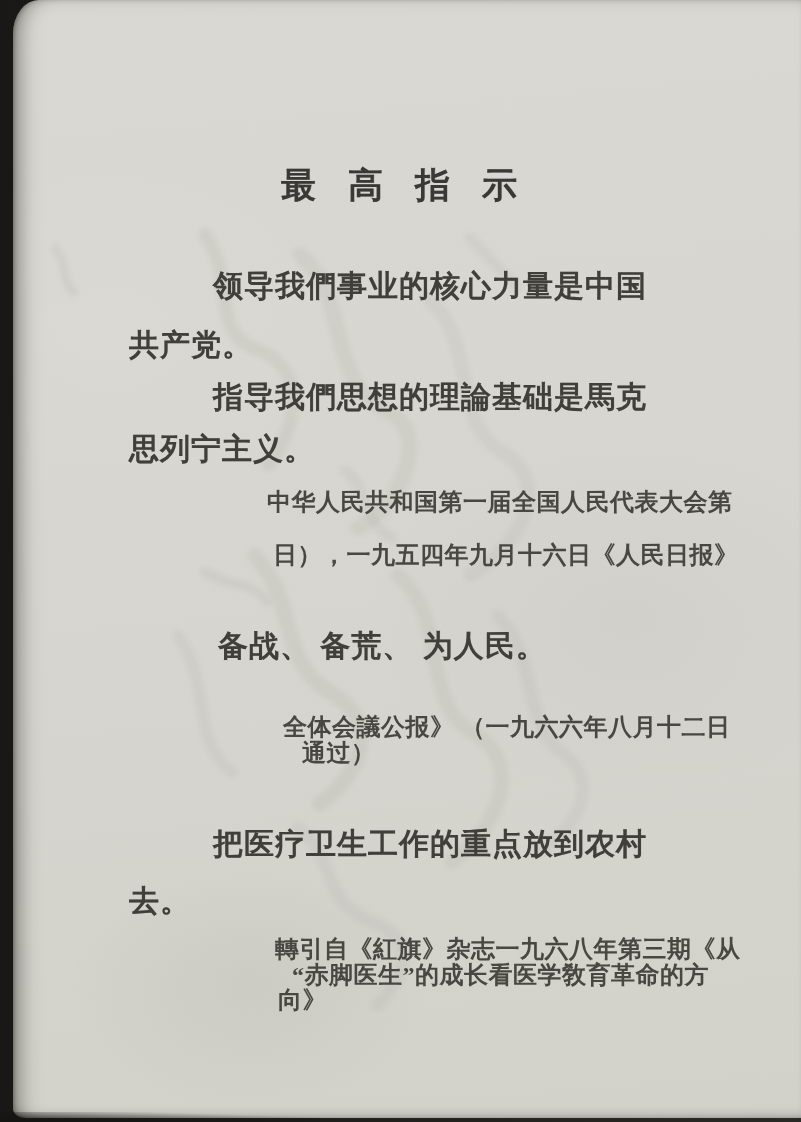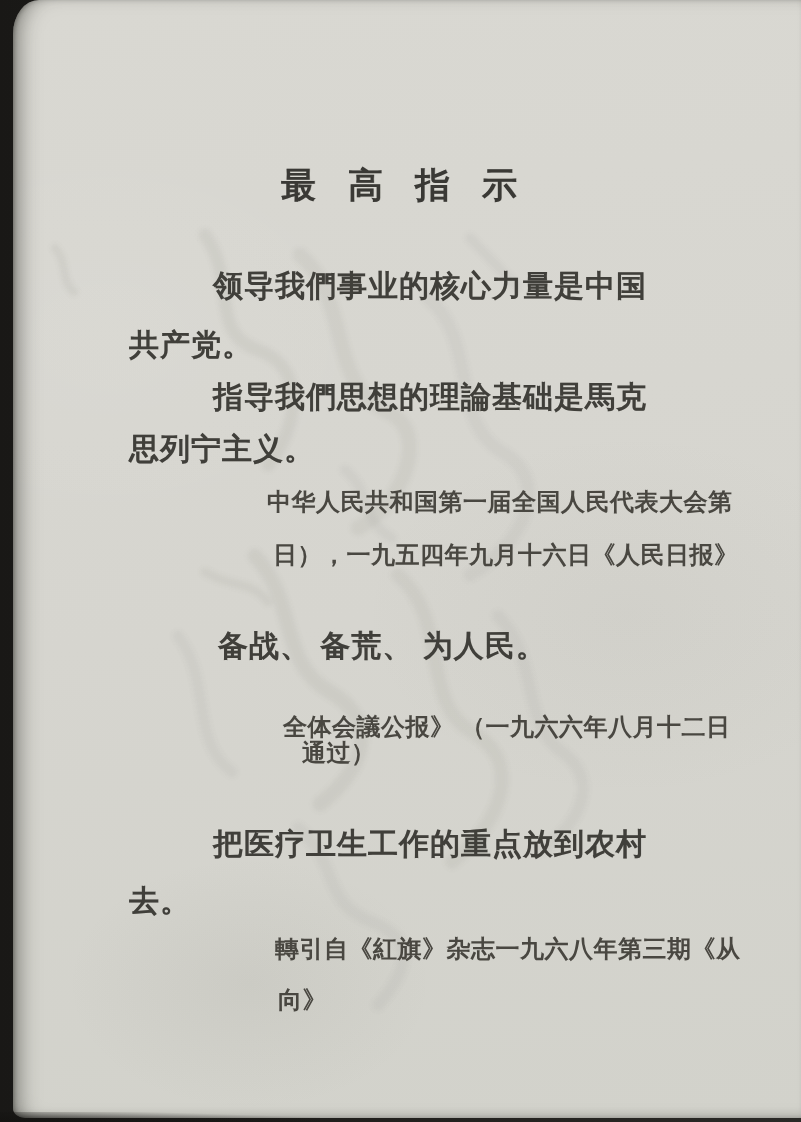--- a/index.html
+++ b/index.html
@@ -118,16 +118,17 @@
 
   <div class="txt quote pos-q3l1">备战、 备荒、 为人民。</div>
 
   <div class="txt source pos-s2l2">全体会議公报》 （一九六六年八月十二日</div>
   <div class="txt source pos-s2l3">通过）</div>
 
   <div class="txt quote pos-q4l1">把医疗卫生工作的重点放到农村</div>
   <div class="txt quote pos-q4l2">去。</div>
 
   <div class="txt source pos-s3l1">轉引自《紅旗》杂志一九六八年第三期《从</div>
+  <div class="txt source pos-s3l2">“赤脚医生”的成长看医学敎育革命的方</div>
   <div class="txt source pos-s3l3">向》</div>
 
   <div class="scan-wedge"></div>
 </div>
 
 </body></html>

